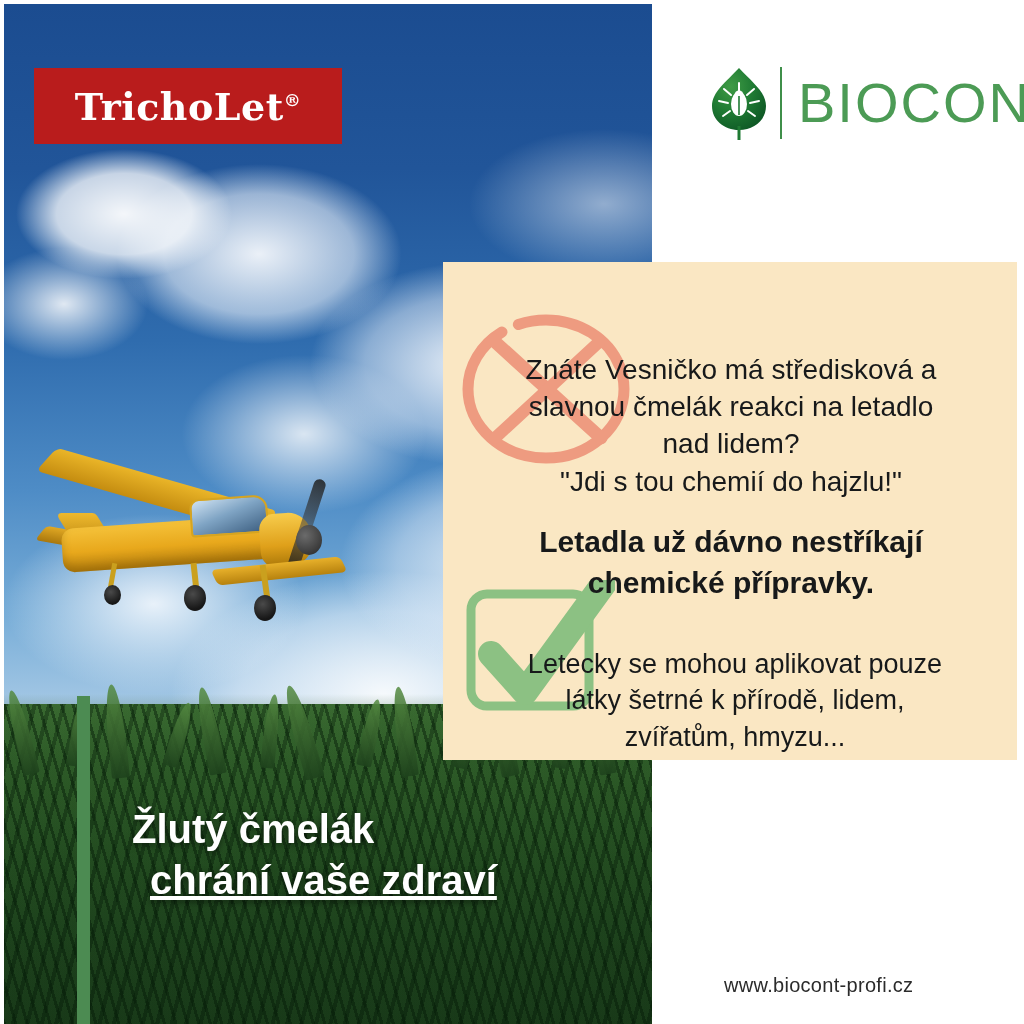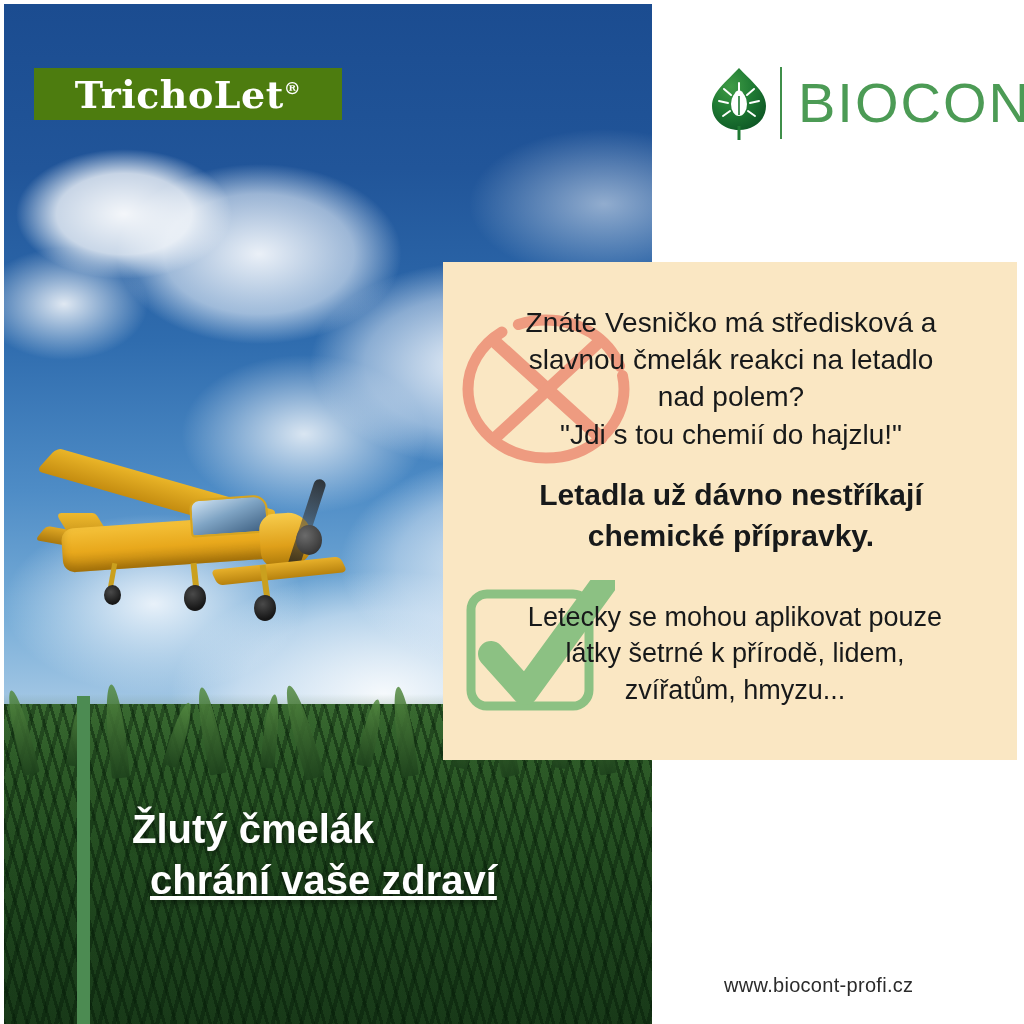--- a/index.html
+++ b/index.html
@@ -162,22 +162,22 @@
     border-radius: 50%;
   }
   .plane-wheel.small { width: 17px; height: 20px; }
 
   
   .tricholet-badge {
     position: absolute;
     left: 30px;
     top: 64px;
     width: 308px;
-    height: 52px;
-    background: #4d7c0f;
+    height: 76px;
+    background: #b91c1c;
     display: flex;
     align-items: center;
     justify-content: center;
   }
   .tricholet-text {
     font-family: "DejaVu Serif", "Liberation Serif", serif;
     font-weight: bold;
     font-size: 38px;
     color: #ffffff;
     letter-spacing: 0.5px;
@@ -262,20 +262,21 @@
     top: 318px;
     width: 150px;
     height: 140px;
     pointer-events: none;
   }
   .panel-text {
     position: relative;
     z-index: 3;
     text-align: center;
     color: #17191a;
+    margin-top: 47px;
   }
   .para-quote {
     position: absolute;
     left: 28px;
     top: 42px;
     width: 520px;
     font-size: 28px;
     line-height: 1.33;
   }
   .para-bold {
@@ -399,21 +400,21 @@
     </svg>
 
     <svg class="check-box-mark" viewBox="0 0 150 140">
       <rect x="6" y="14" width="118" height="112" rx="16" ry="16" fill="none" stroke="#8CC183" stroke-width="9"></rect>
       <path d="M26 74 L60 112 L140 2" fill="none" stroke="#8CC183" stroke-width="26" stroke-linecap="round" stroke-linejoin="round"></path>
     </svg>
 
     <div class="panel-text para-quote">
       <div>Znáte Vesničko má středisková a</div>
       <div>slavnou čmelák reakci na letadlo</div>
-      <div>nad polem?</div>
+      <div>nad lidem?</div>
       <div>"Jdi s tou chemií do hajzlu!"</div>
     </div>
 
     <div class="panel-text para-bold">
       <div>Letadla už dávno nestříkají</div>
       <div>chemické přípravky.</div>
     </div>
 
     <div class="panel-text para-green">
       <div>Letecky se mohou aplikovat pouze</div>

